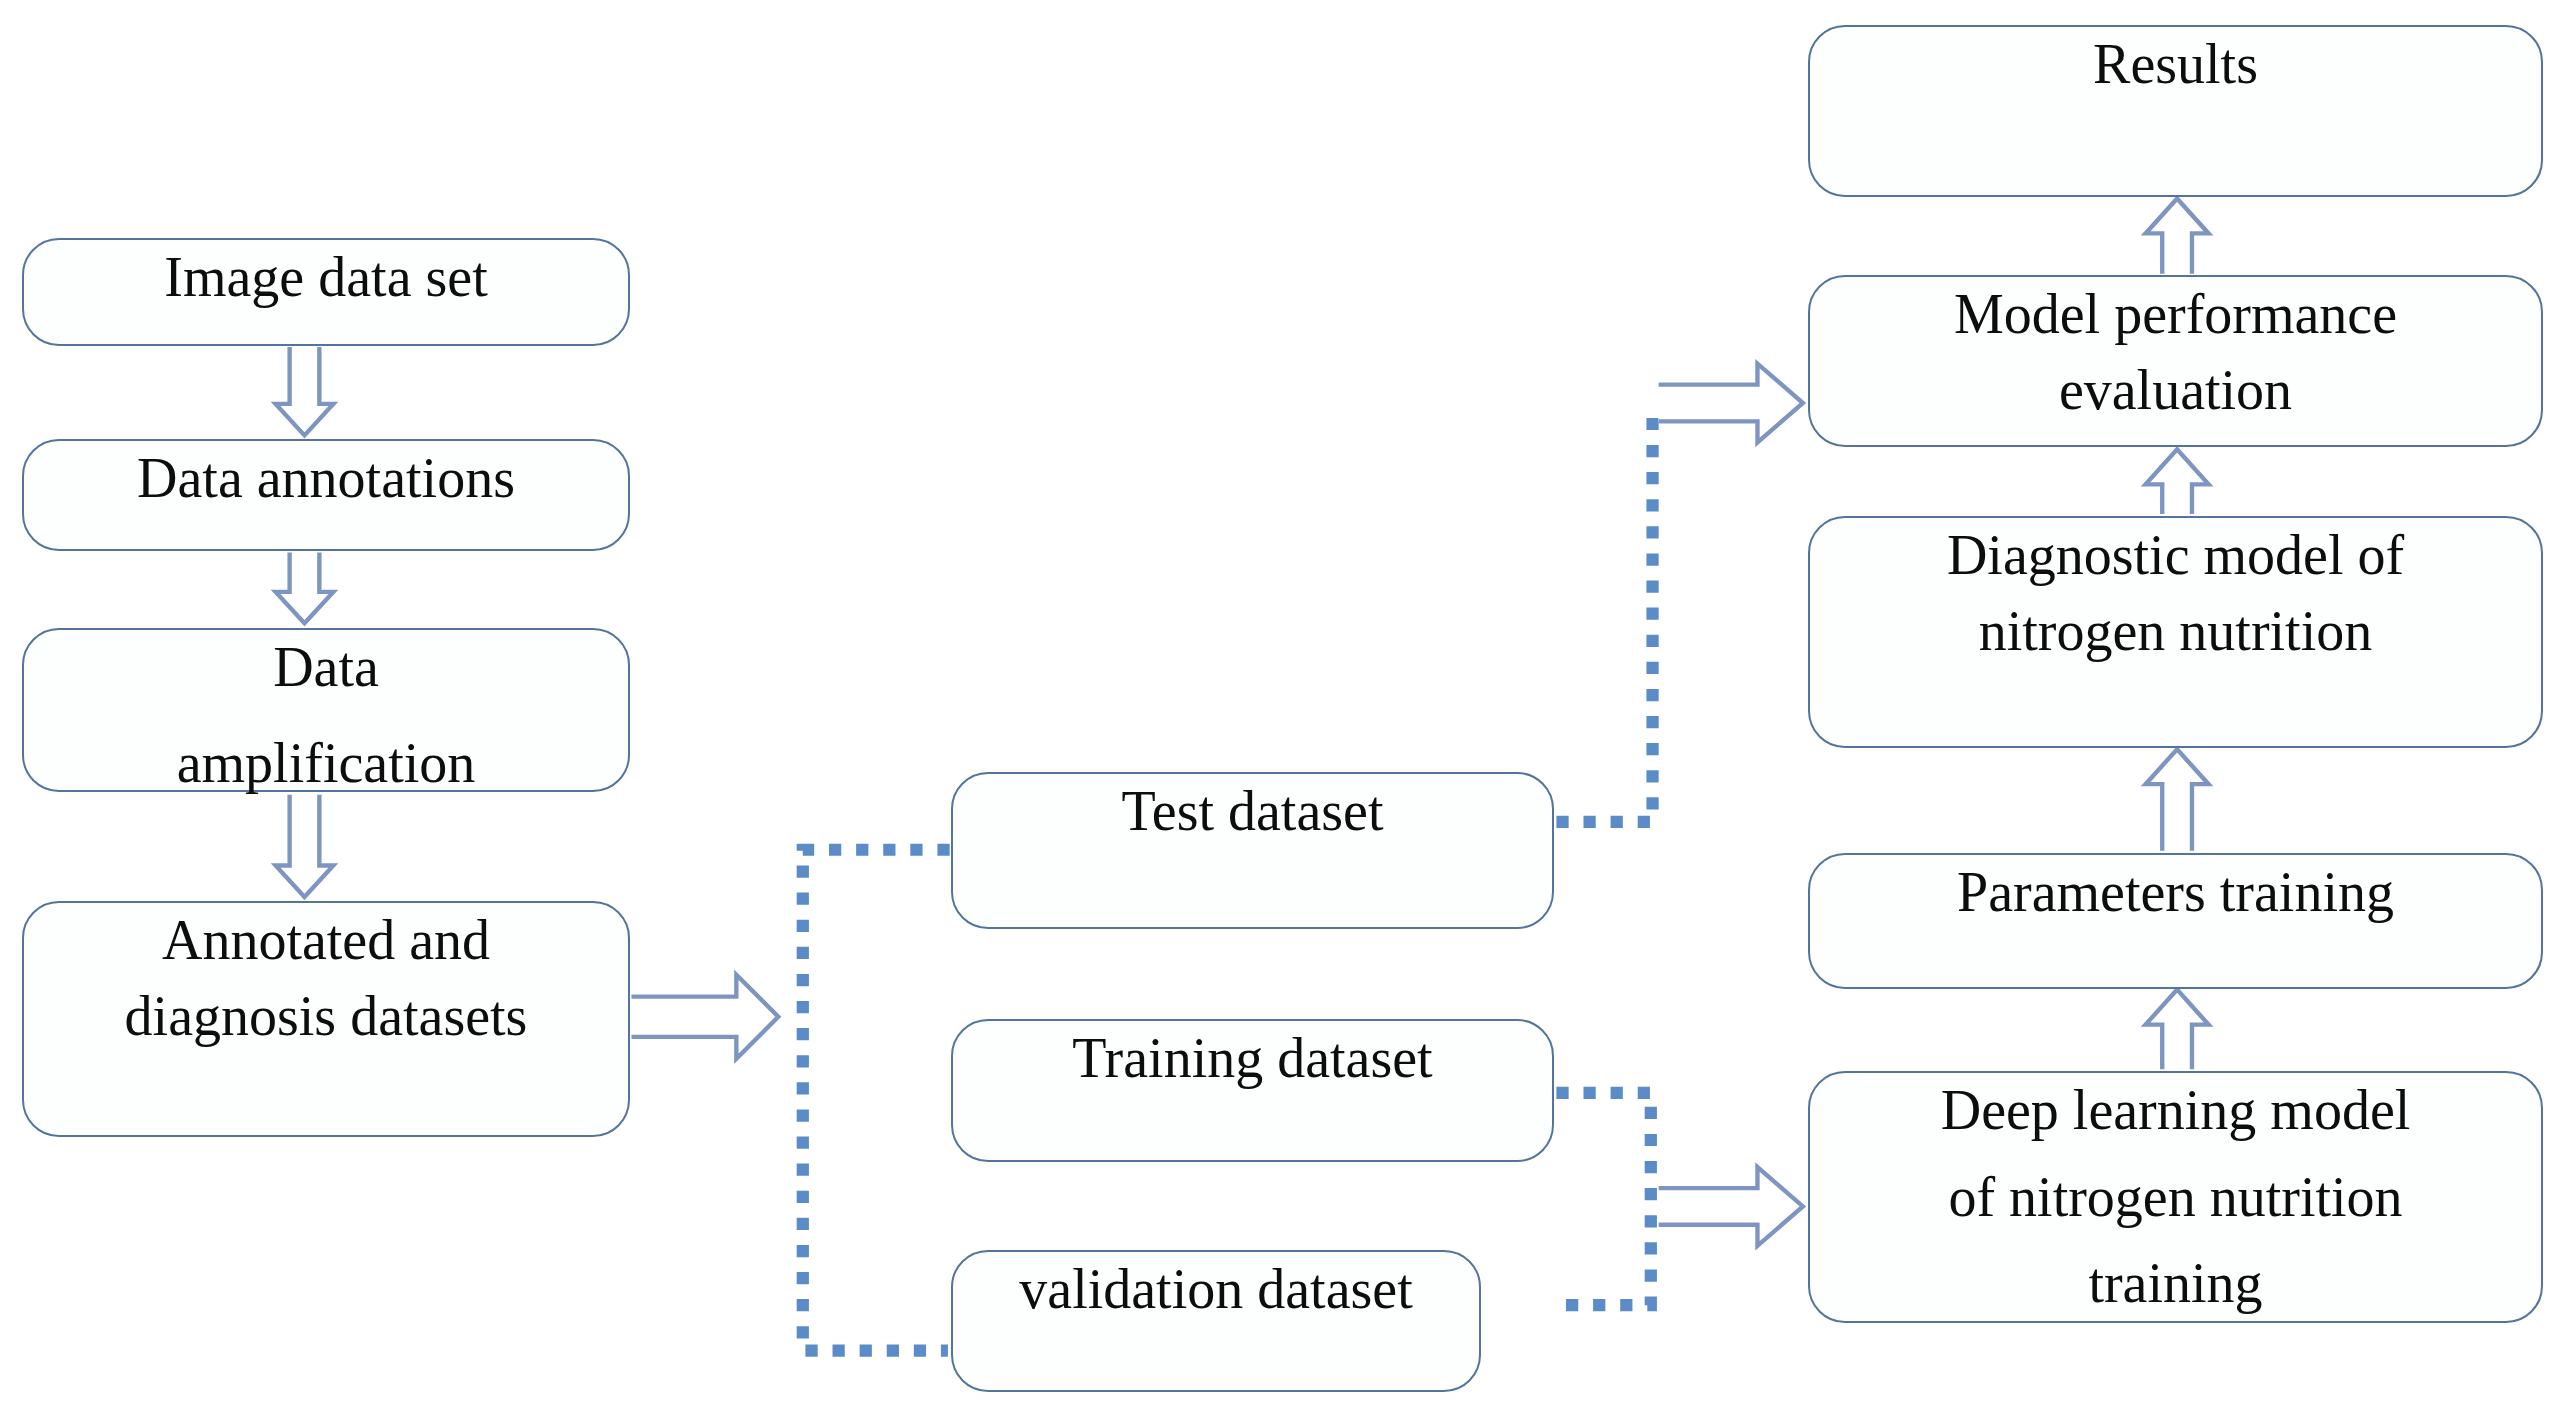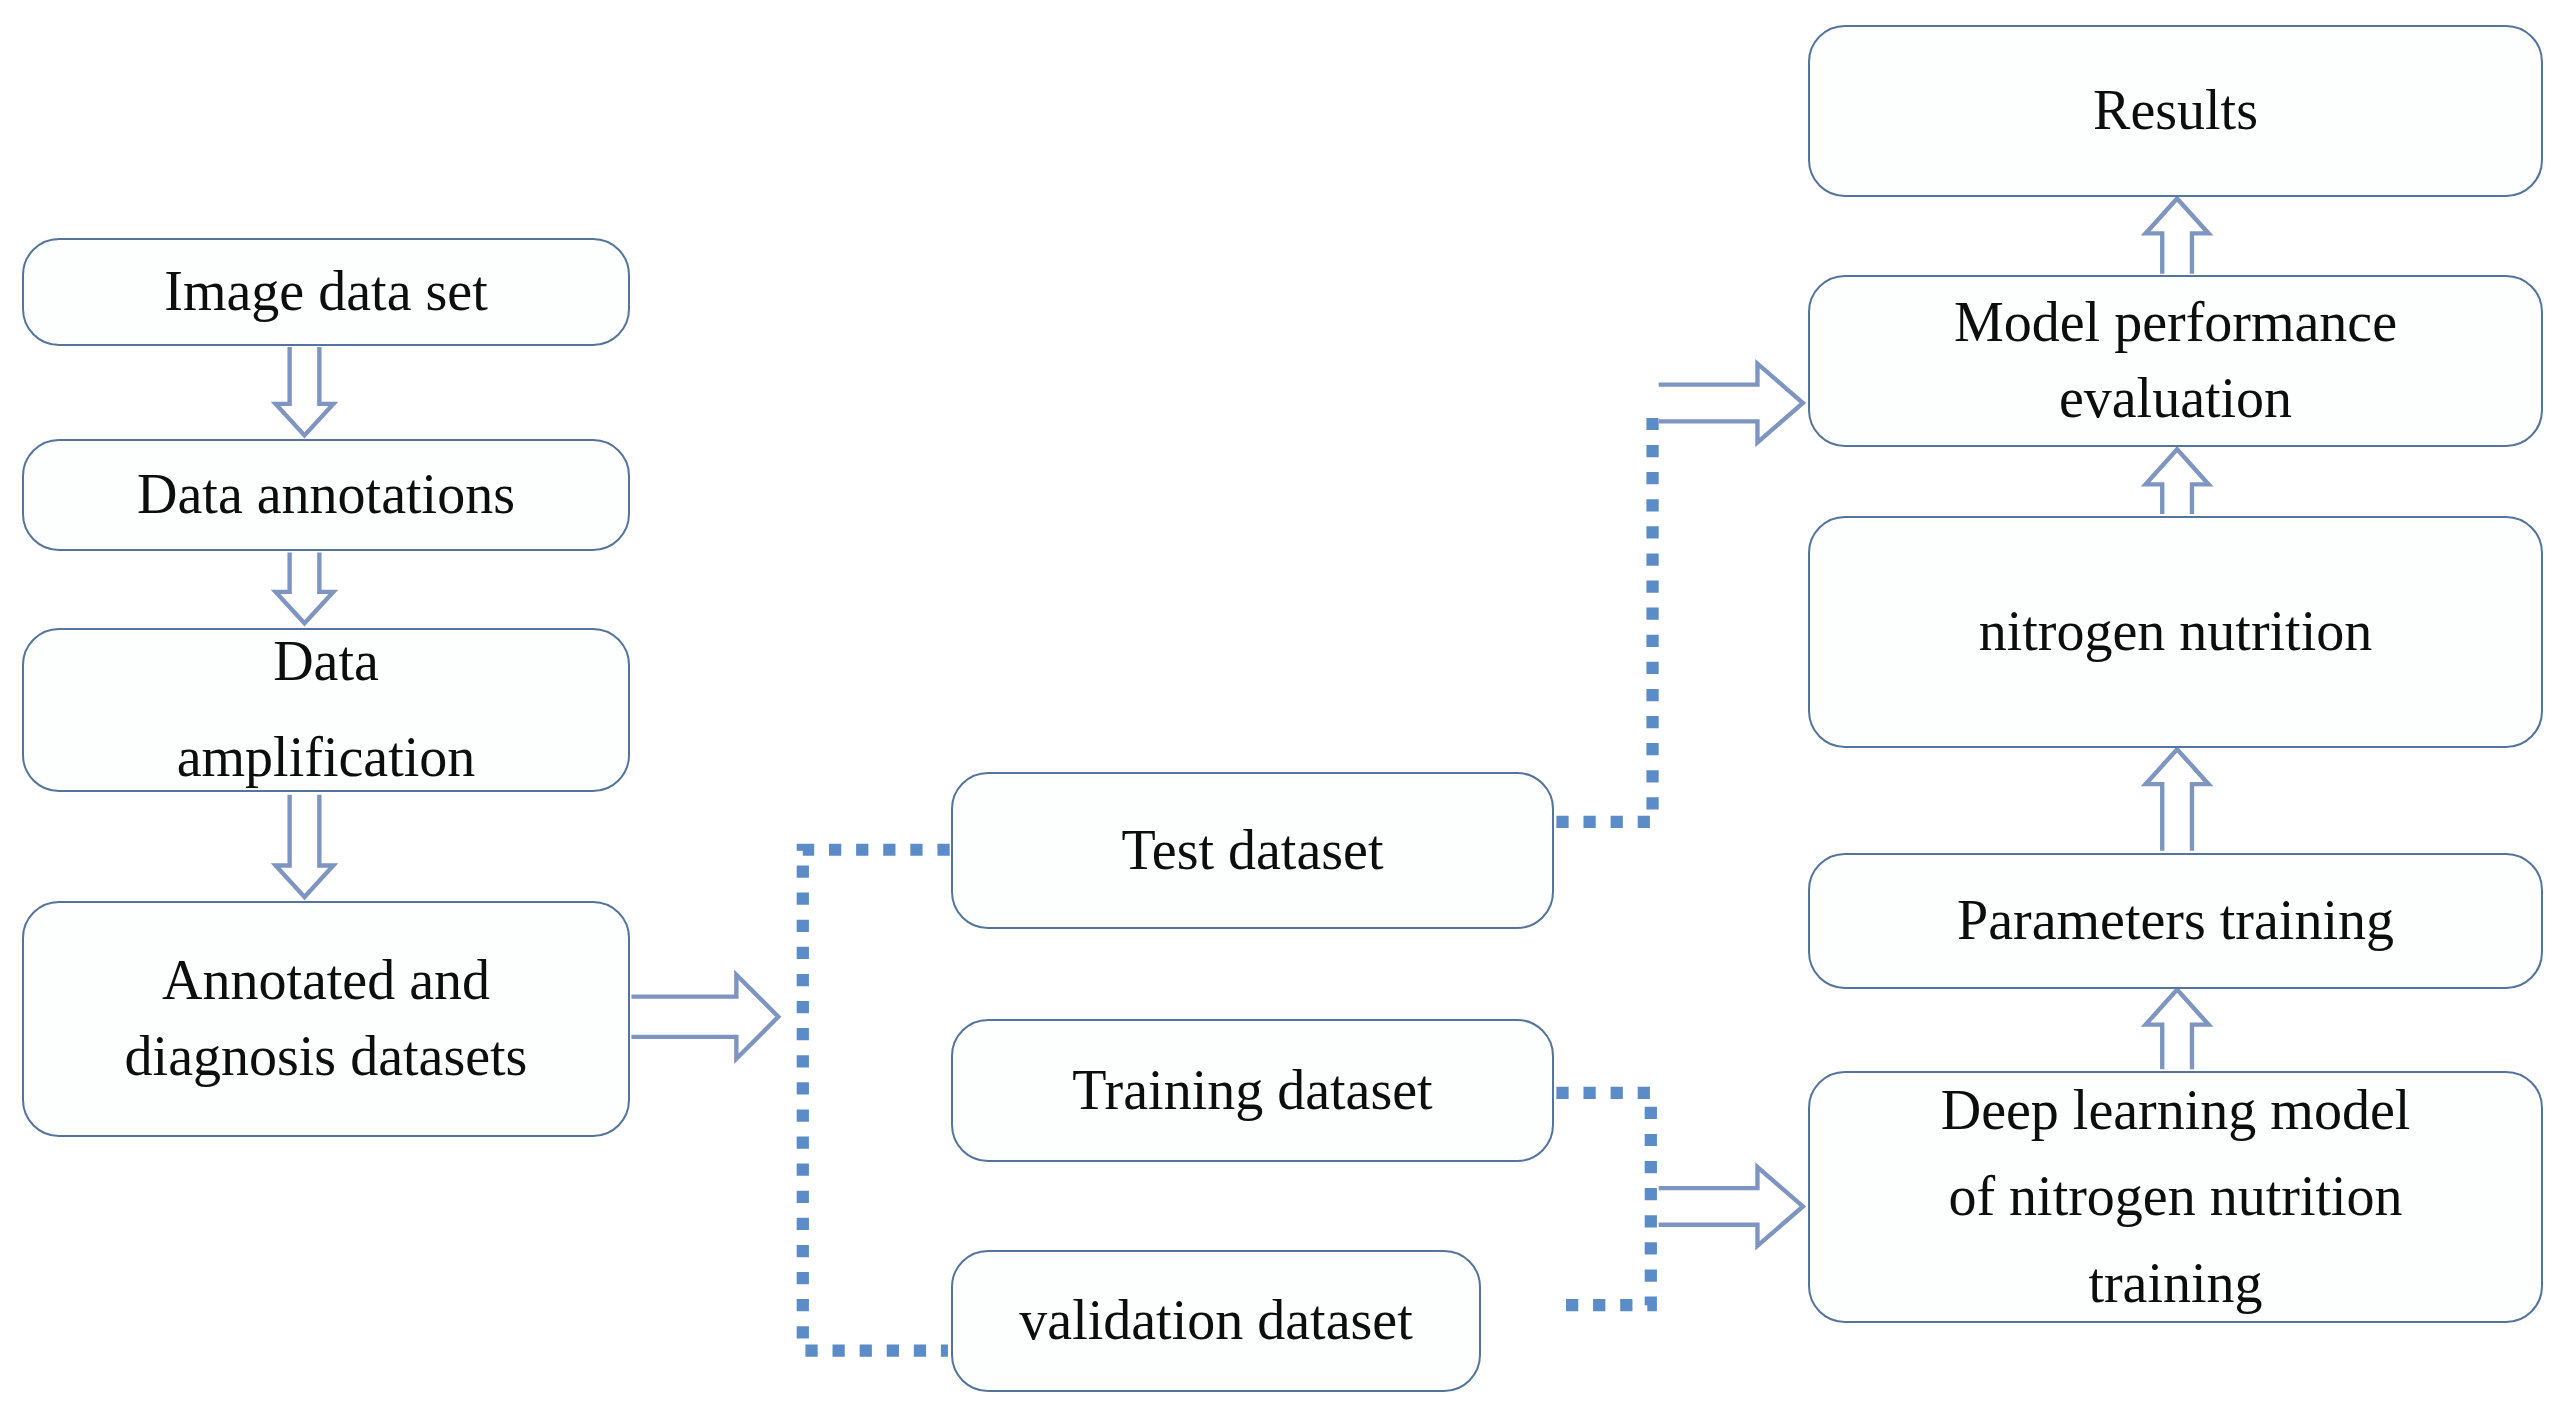--- a/index.html
+++ b/index.html
@@ -24,21 +24,21 @@
   }
   .node {
     position: absolute;
     box-sizing: border-box;
     background: #fdfefe;
     border: 2.6px solid #54749e;
     border-radius: 37px;
     display: flex;
     flex-direction: column;
     align-items: center;
-    justify-content: center;
+    justify-content: flex-start;
     text-align: center;
     color: #0d0d0d;
     font-size: 56px;
     line-height: 1.35;
   }
   .node span {
     display: block;
     white-space: nowrap;
   }
   
@@ -126,20 +126,21 @@
   </div>
 
   <div class="node" id="n-results">
     <span>Results</span>
   </div>
   <div class="node" id="n-modelperf">
     <span>Model performance</span>
     <span>evaluation</span>
   </div>
   <div class="node" id="n-diagn">
+    <span>Diagnostic model of</span>
     <span>nitrogen nutrition</span>
   </div>
   <div class="node" id="n-params">
     <span>Parameters training</span>
   </div>
   <div class="node" id="n-deep">
     <span>Deep learning model</span>
     <span>of nitrogen nutrition</span>
     <span>training</span>
   </div>

